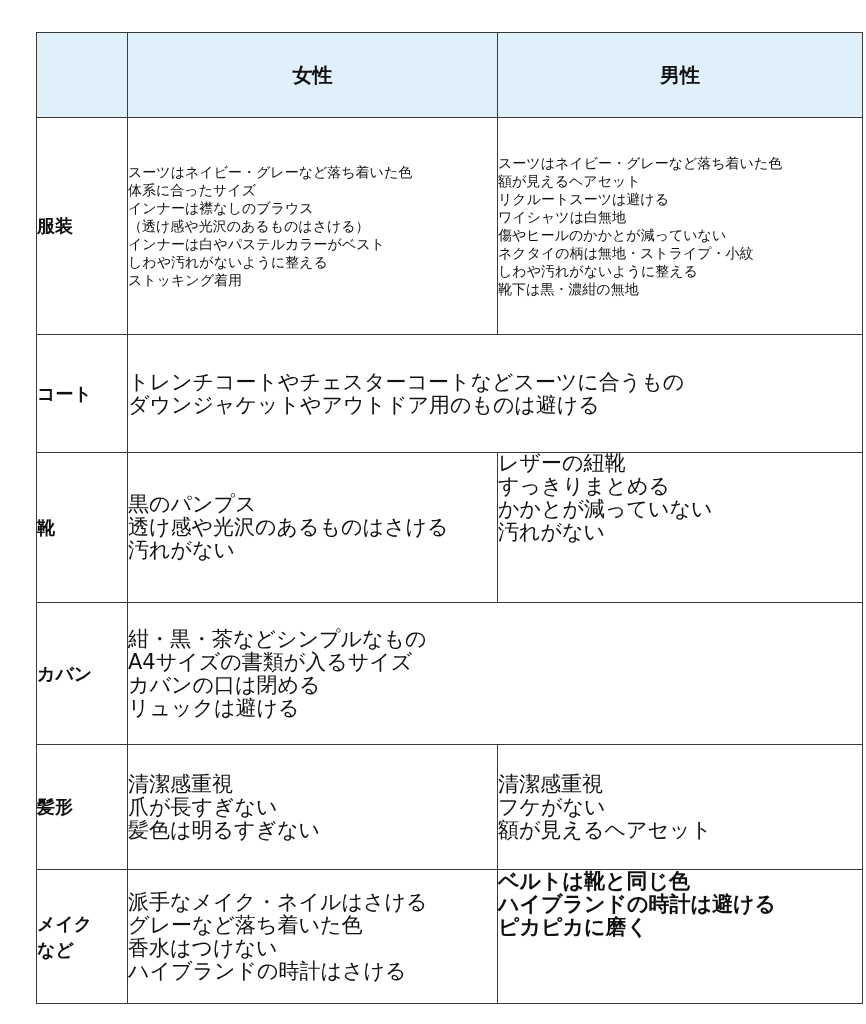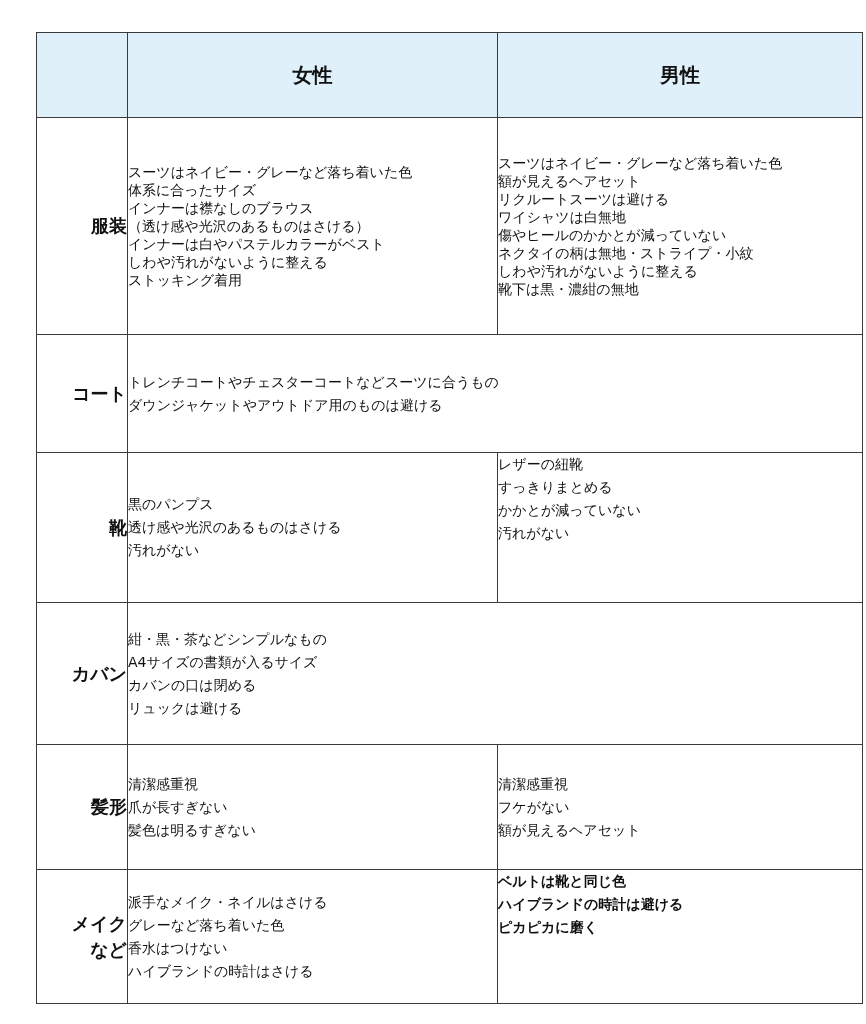--- a/index.html
+++ b/index.html
@@ -36,21 +36,21 @@
       height: 84px;
       font-size: 20px;
       font-weight: bold;
       text-align: center;
       vertical-align: middle;
     }
     th.rowlabel {
       background: #ffffff;
       font-size: 18px;
       font-weight: bold;
-      text-align: right;
+      text-align: left;
       vertical-align: middle;
       line-height: 26px;
     }
     td.cell {
       vertical-align: middle;
       padding-left: 7px;
       padding-right: 4px;
     }
     td.cell.top {
       vertical-align: top;
@@ -60,31 +60,31 @@
     }
     .line {
       display: block;
       white-space: nowrap;
     }
     .small .line {
       font-size: 14px;
       line-height: 18px;
     }
     .large .line {
-      font-size: 14px;
+      font-size: 21px;
       line-height: 23px;
     }
     tr.r-clothes { height: 217px; }
     tr.r-coat { height: 118px; }
     tr.r-shoes { height: 150px; }
     tr.r-bag { height: 142px; }
     tr.r-hair { height: 125px; }
     tr.r-makeup { height: 134px; }
 
-    td.pad-top-shoes { padding-top: 13px; }
+    td.pad-top-shoes { padding-top: 13px; font-family: Liberation Mono, monospace; }
     td.pad-top-makeup { padding-top: 18px; font-weight: bold; }
   </style>
 </head>
 <body>
 
 <table class="dress">
   <colgroup>
     <col class="c0">
       <col class="c1">
       <col class="c2">

